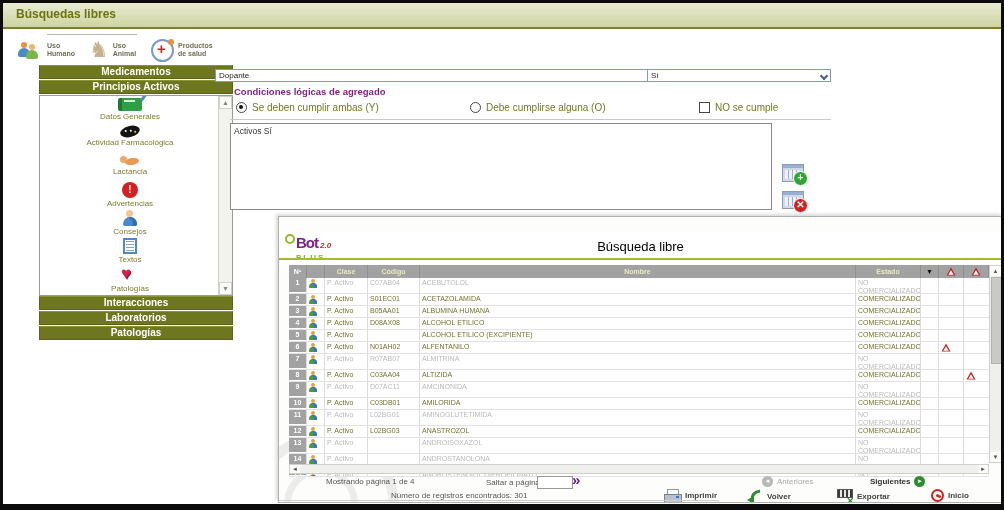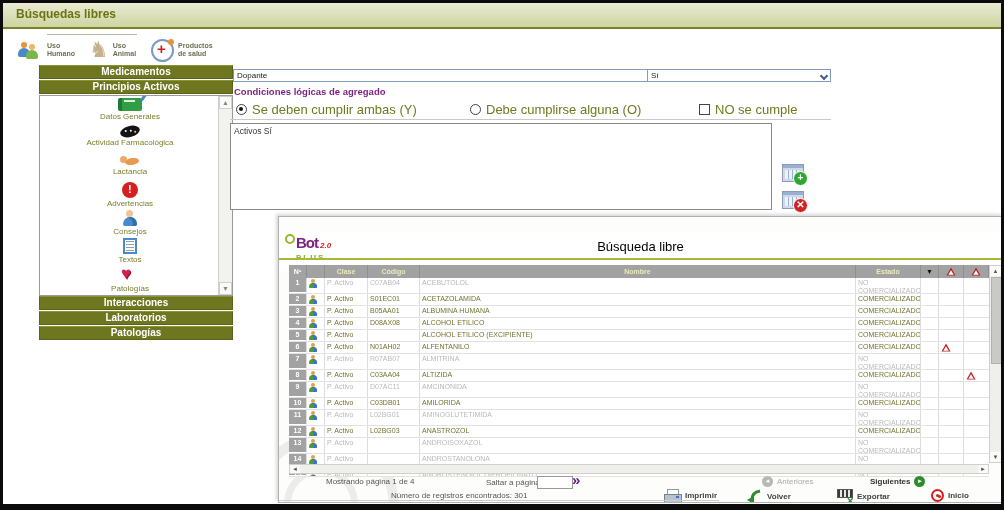--- a/index.html
+++ b/index.html
@@ -61,21 +61,21 @@
   .si.texts-icon::after{content:"";position:absolute;left:1px;top:1px;right:1px;bottom:1px;
      background:repeating-linear-gradient(#8aa0b8 0 1px,transparent 1px 3px);}
   .si.pathology-icon{width:18px;height:17px;color:#d42050;font-size:17px;line-height:16px;}
   .si.pathology-icon::after{content:"♥";position:absolute;left:0;top:0;text-shadow:1px 1px 0 #8a1030;}
 
   
   .sel{position:absolute;height:13px;background:#fff;border:1px solid #7f9db9;font-size:8px;color:#222;
        line-height:12px;padding-left:3px;box-sizing:border-box;cursor:pointer;}
   .sel .arr{position:absolute;right:3px;top:3px;width:4px;height:4px;border-right:2px solid #44618a;border-bottom:2px solid #44618a;transform:rotate(45deg);}
   .cond-hd{position:absolute;left:231px;top:83px;font-size:9.5px;font-weight:bold;color:#7d2381;}
-  .opt{position:absolute;top:99px;display:flex;align-items:center;gap:5px;font-size:13px;color:#6f7a1f;cursor:pointer;}
+  .opt{position:absolute;top:99px;display:flex;align-items:center;gap:5px;font-size:10px;color:#6f7a1f;cursor:pointer;}
   .radio{width:9px;height:9px;border-radius:50%;border:1px solid #444;background:#fff;position:relative;}
   .radio.sel-on::after{content:"";position:absolute;left:2px;top:2px;width:4px;height:4px;border-radius:50%;background:#111;}
   .chk{width:9px;height:9px;border:1px solid #444;background:#fff;}
   .form-sep{position:absolute;left:227px;top:116px;width:601px;height:1px;background:#c9c9c9;}
   .querybox{position:absolute;left:227px;top:120px;width:542px;height:87px;border:1px solid #8a8a8a;background:#fff;
        font-size:8.5px;color:#333;padding:2px 3px;box-sizing:border-box;}
   .sidebtn{position:absolute;left:779px;width:26px;height:22px;cursor:pointer;}
   .calc{position:absolute;left:0;top:0;width:20px;height:16px;background:#cdd9ea;border:1px solid #8a9ab8;
      box-shadow:inset 0 3px 0 #9ab0d0;}
   .calc::after{content:"";position:absolute;left:2px;top:5px;width:14px;height:9px;
@@ -222,21 +222,21 @@
         <div class="sa dn">▼</div>
       </div>
     </div>
     <div id="side-bars">
         <div class="side-bar">Interacciones</div>
         <div class="side-bar">Laboratorios</div>
         <div class="side-bar">Patologías</div>
       </div>
   </div>
 
-  <div class="sel" style="left:230px;top:66px;width:485px;">
+  <div class="sel" style="left:212px;top:66px;width:485px;">
     <span>Dopante</span><span class="arr"></span>
   </div>
   <div class="sel" style="left:644px;top:66px;width:184px;">
     <span>Sí</span><span class="arr"></span>
   </div>
   <div class="cond-hd">Condiciones lógicas de agregado</div>
   <div class="opt" style="left:233px;">
     <span class="radio sel-on"></span>
     <span>Se deben cumplir ambas (Y)</span>
   </div>

